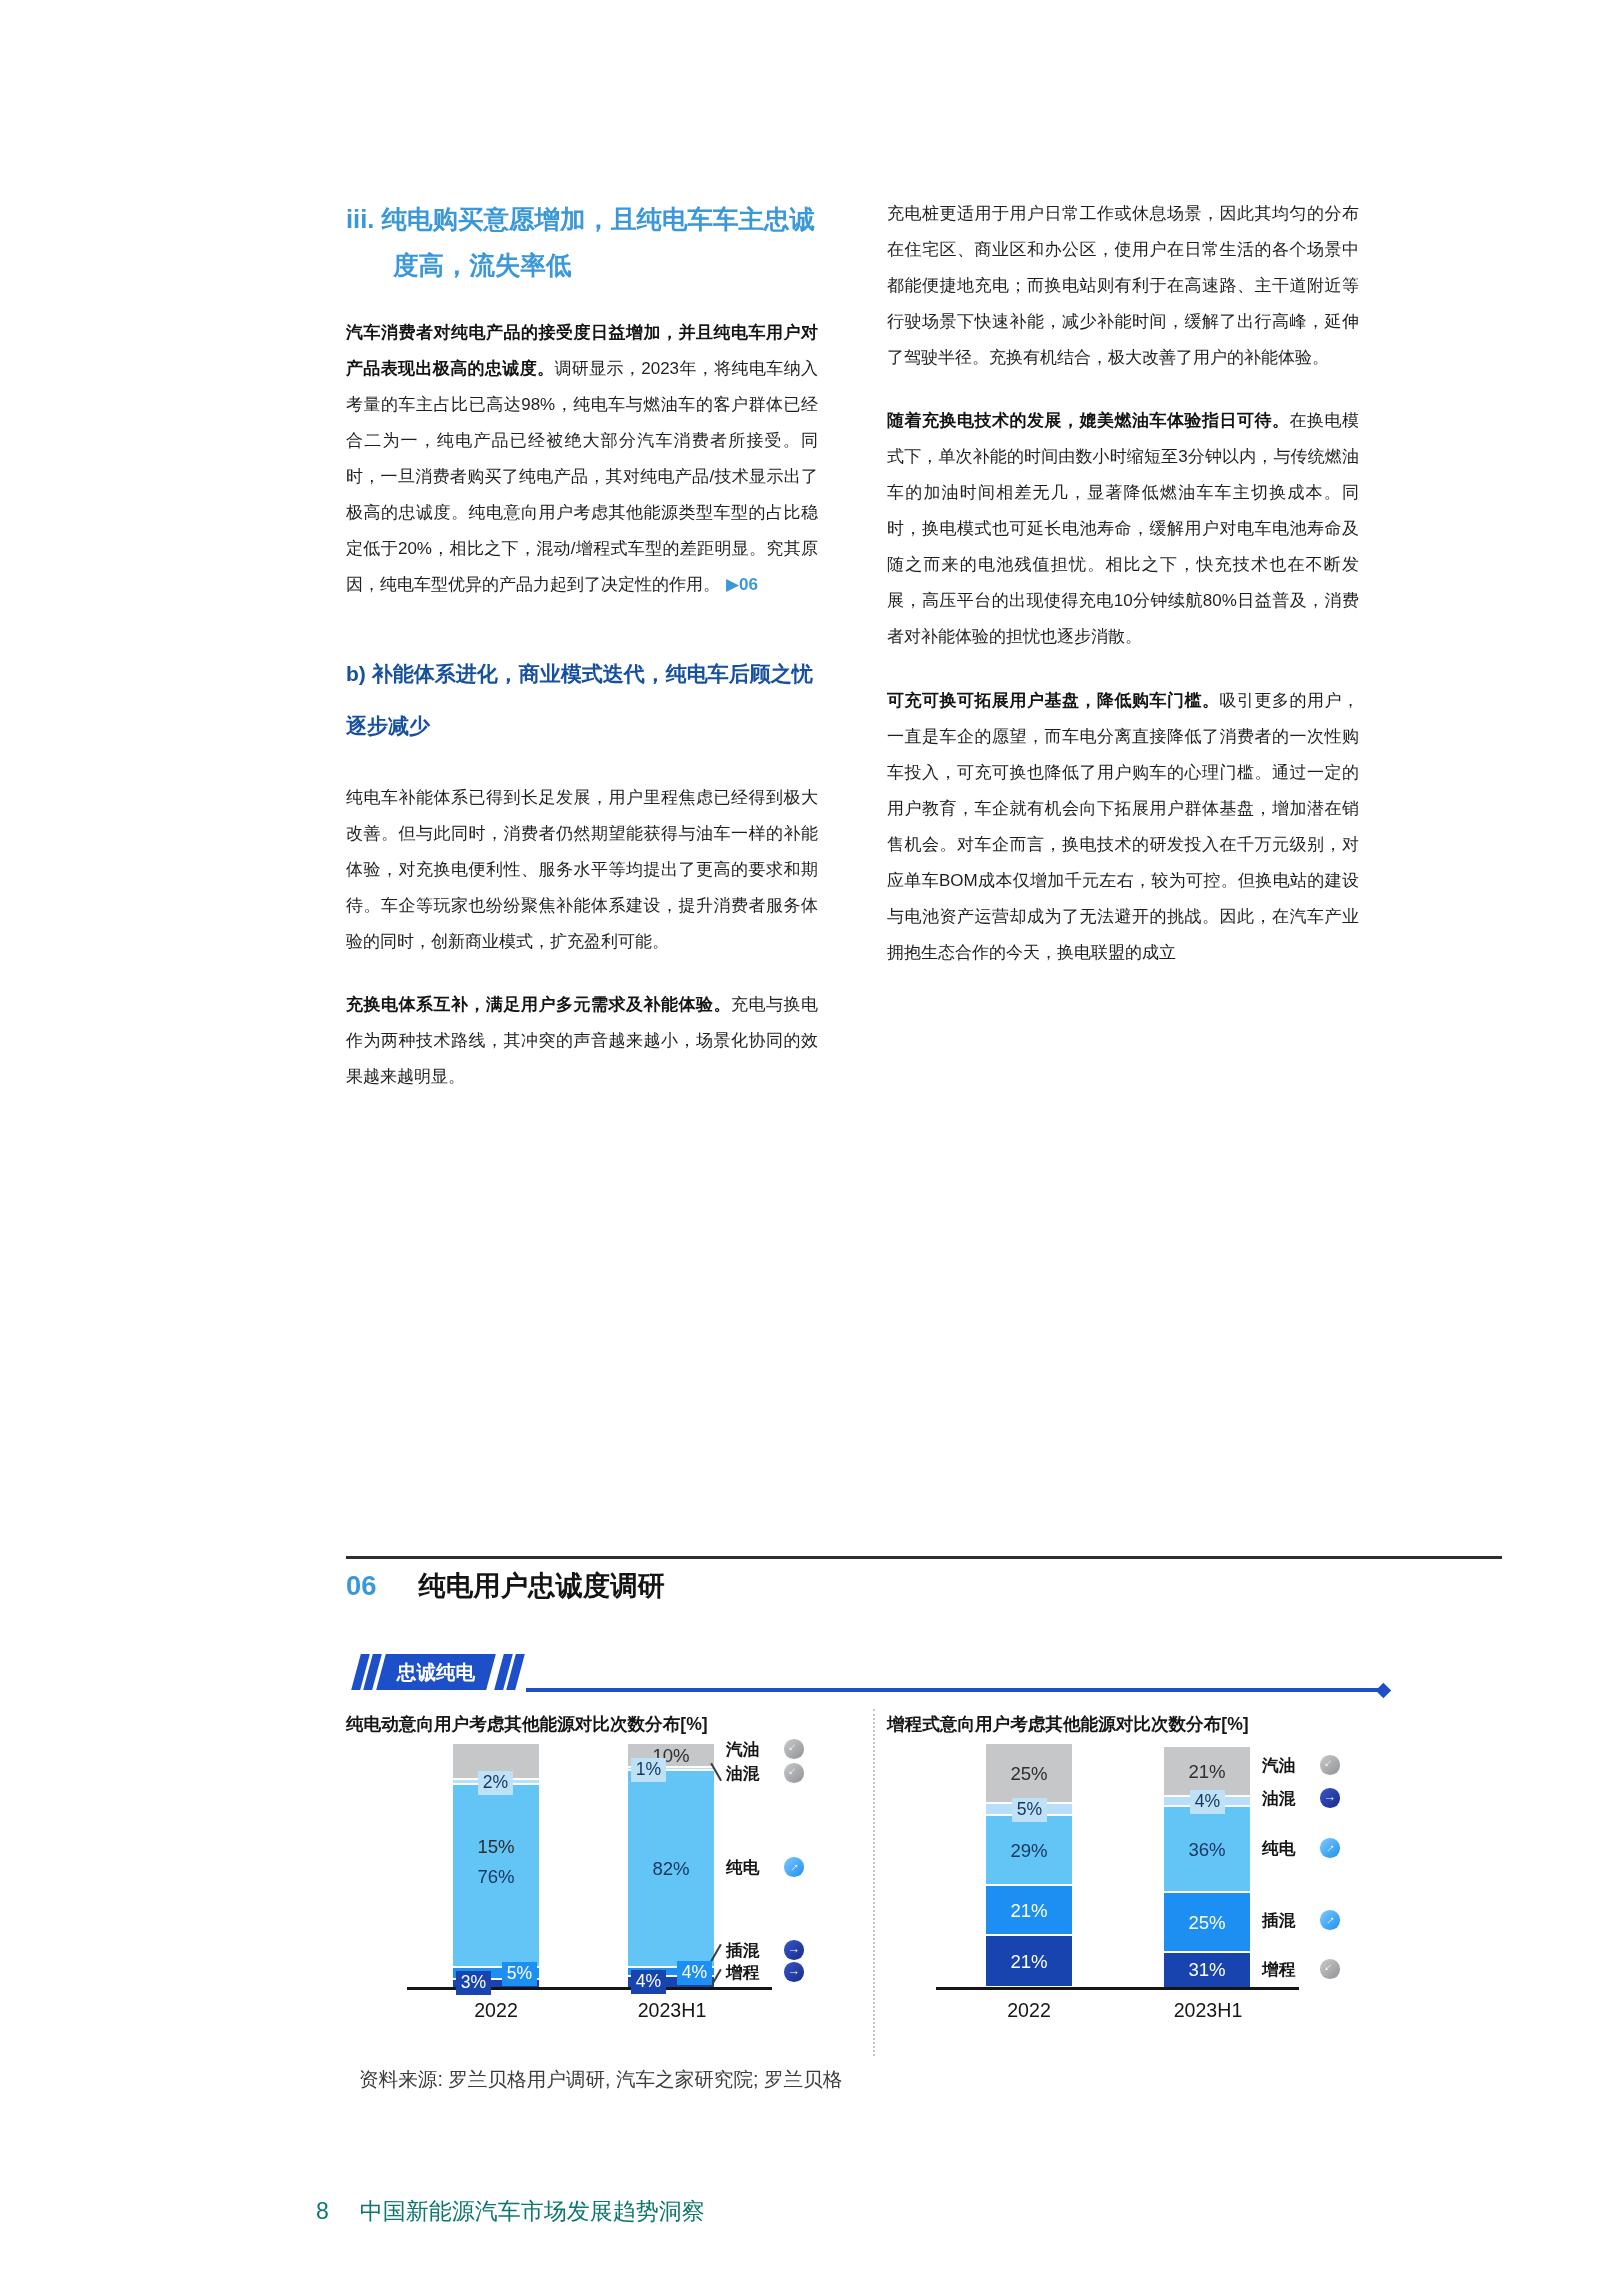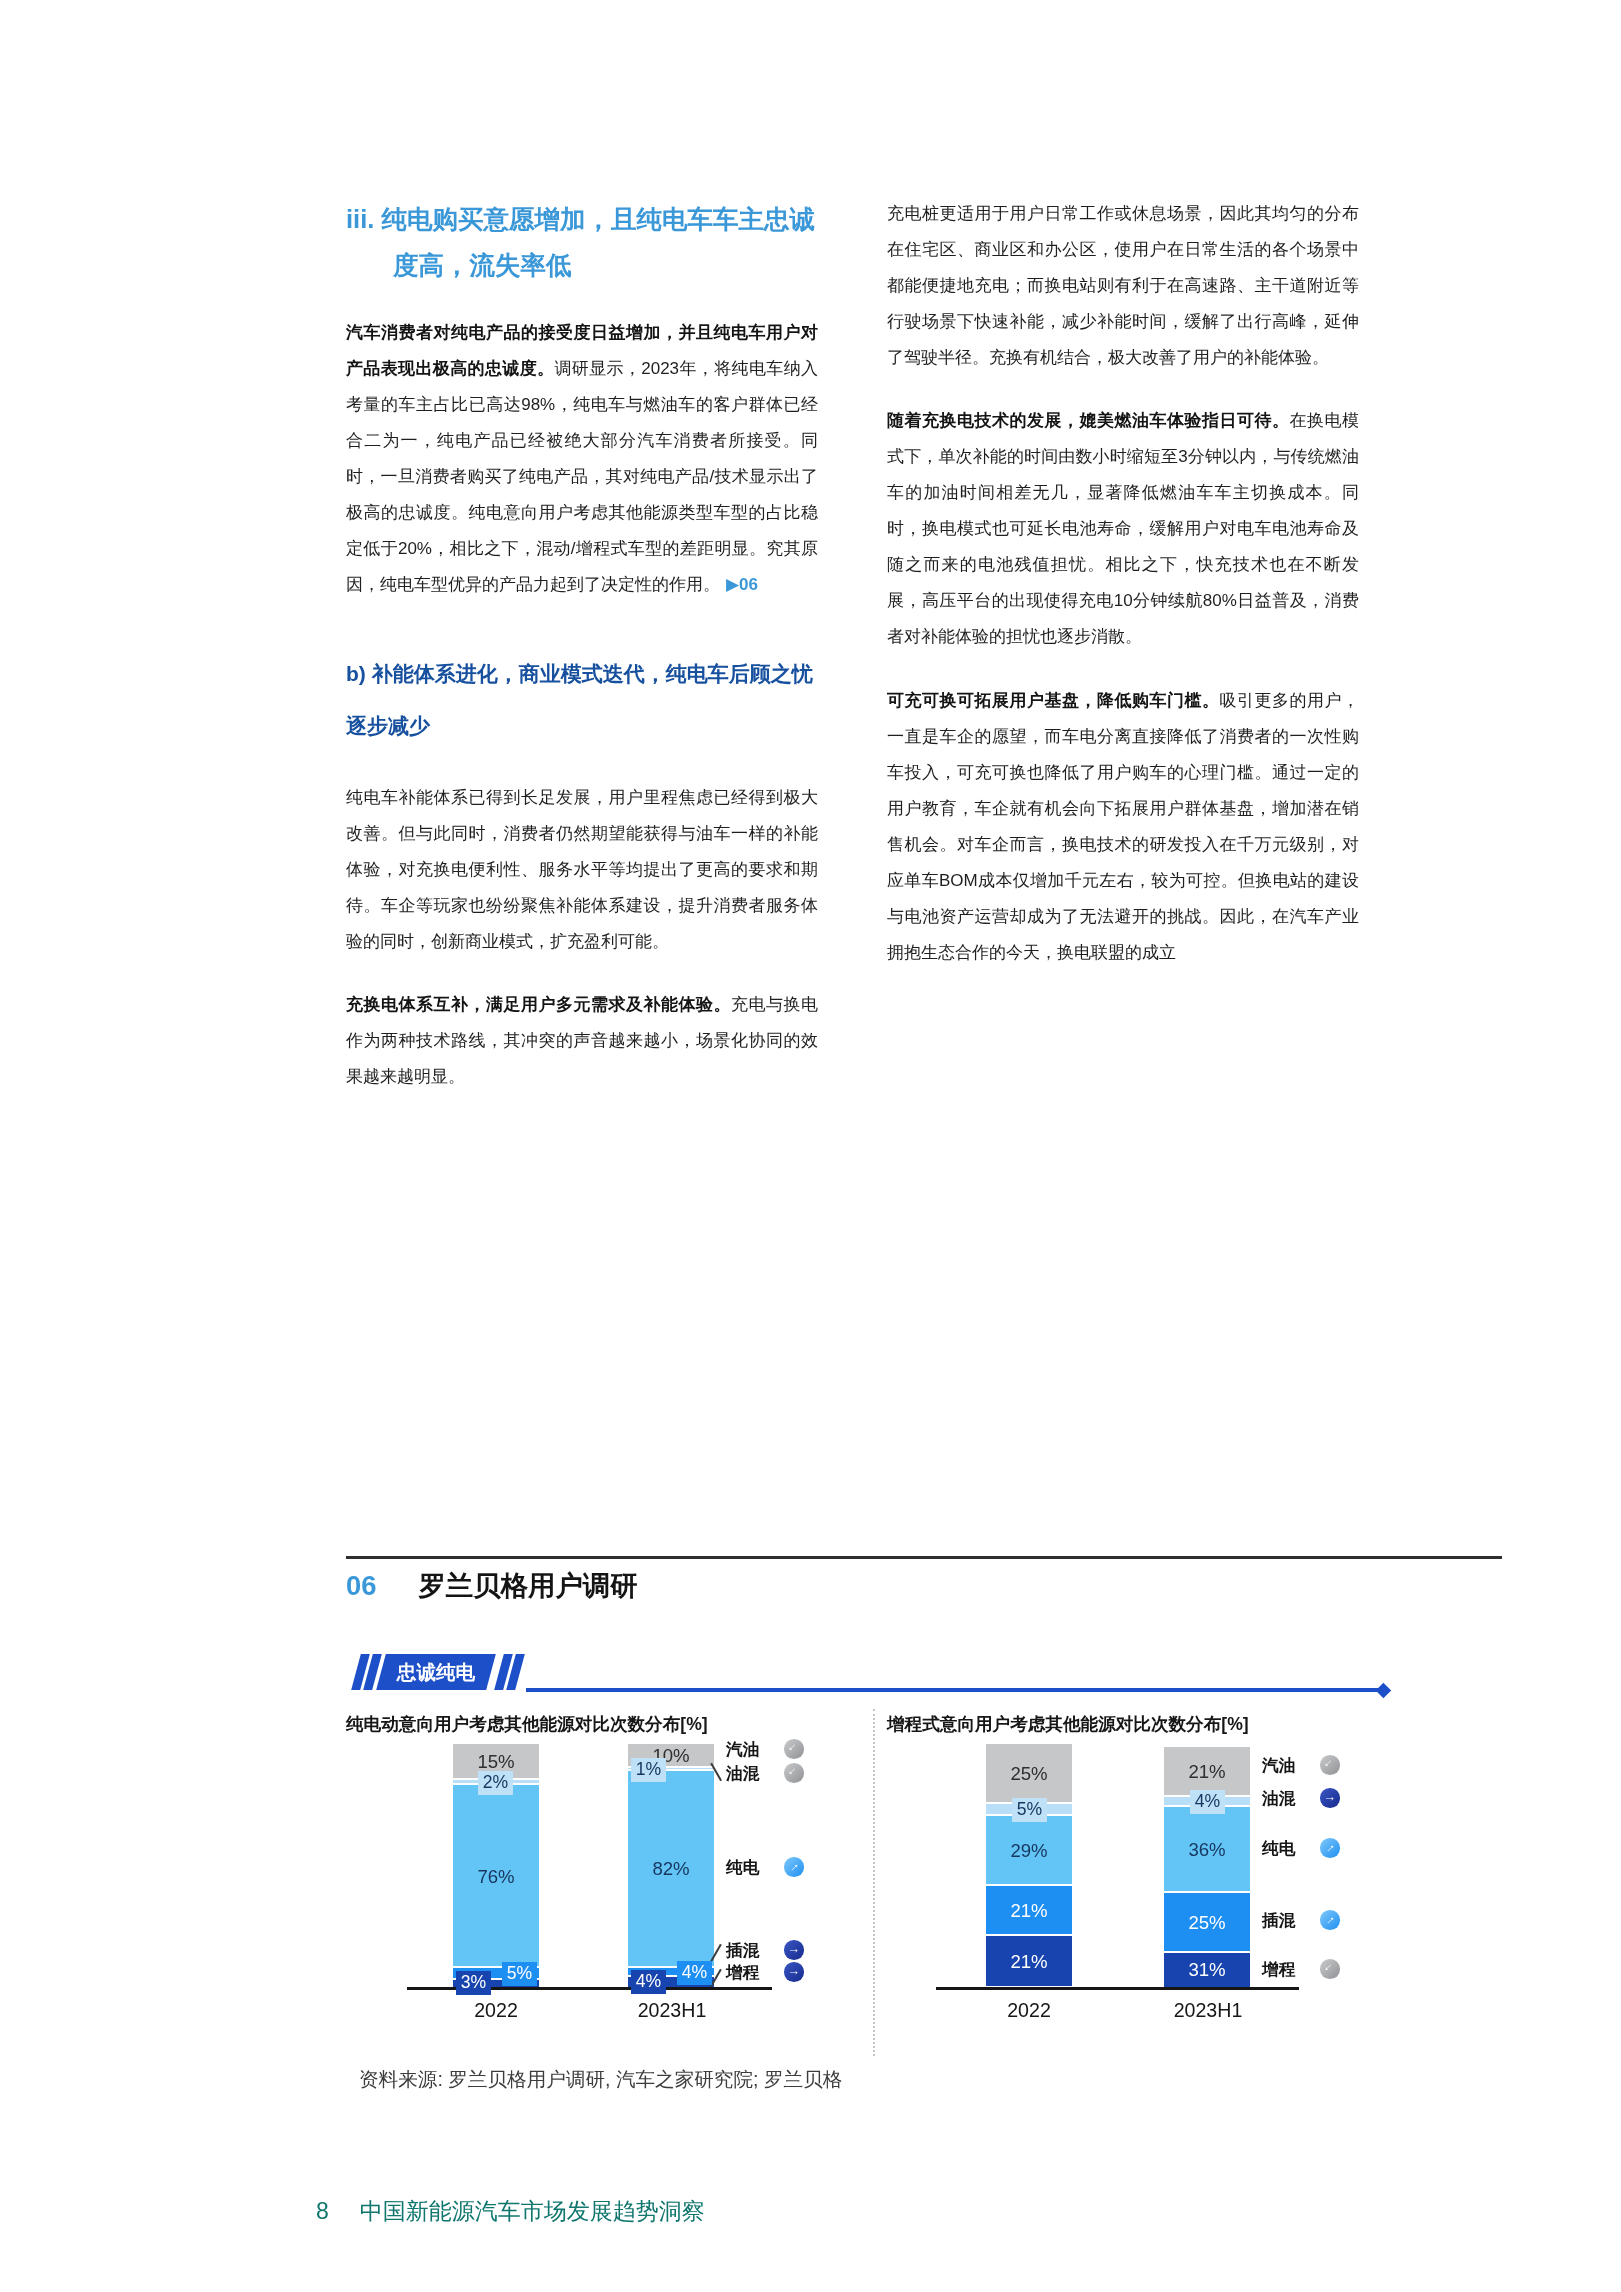--- a/index.html
+++ b/index.html
@@ -63,42 +63,42 @@
   </div>
 
   <div class="col col-r">
     <p class="body"><span>充电桩更适用于用户日常工作或休息场景，因此其均匀的分布在住宅区、商业区和办公区，使用户在日常生活的各个场景中都能便捷地充电；而换电站则有利于在高速路、主干道附近等行驶场景下快速补能，减少补能时间，缓解了出行高峰，延伸了驾驶半径。充换有机结合，极大改善了用户的补能体验。</span></p>
     <p class="body"><b>随着充换电技术的发展，媲美燃油车体验指日可待。</b><span>在换电模式下，单次补能的时间由数小时缩短至3分钟以内，与传统燃油车的加油时间相差无几，显著降低燃油车车主切换成本。同时，换电模式也可延长电池寿命，缓解用户对电车电池寿命及随之而来的电池残值担忧。相比之下，快充技术也在不断发展，高压平台的出现使得充电10分钟续航80%日益普及，消费者对补能体验的担忧也逐步消散。</span></p>
     <p class="body"><b>可充可换可拓展用户基盘，降低购车门槛。</b><span>吸引更多的用户，一直是车企的愿望，而车电分离直接降低了消费者的一次性购车投入，可充可换也降低了用户购车的心理门槛。通过一定的用户教育，车企就有机会向下拓展用户群体基盘，增加潜在销售机会。对车企而言，换电技术的研发投入在千万元级别，对应单车BOM成本仅增加千元左右，较为可控。但换电站的建设与电池资产运营却成为了无法避开的挑战。因此，在汽车产业拥抱生态合作的今天，换电联盟的成立</span></p>
   </div>
 
   <div class="rule"></div>
   <div class="fighead">
-    <span class="figno">06</span><span class="figtitle">罗兰贝格用户调研</span>
+    <span class="figno">06</span><span class="figtitle">纯电用户忠诚度调研</span>
   </div>
 
   <div class="slash" style="left:356px"></div>
   <div class="slash" style="left:368px"></div>
   <div class="badge">
       <span>忠诚纯电</span>
     </div>
   <div class="slash" style="left:499px"></div>
   <div class="slash" style="left:511px"></div>
   <div class="bandline"></div>
   <div class="diamond"></div>
 
   <div class="subt subt-l">纯电动意向用户考虑其他能源对比次数分布[%]</div>
   <div class="subt subt-r">增程式意向用户考虑其他能源对比次数分布[%]</div>
   <div class="divider"></div>
   <div class="axis axis-l"></div>
   <div class="axis axis-r"></div>
 
   <div id="charts" style="position:absolute;inset:0;">
       <div class="seg" style="left: 453px; top: 1744px; width: 86px; height: 36px; background: rgb(198, 199, 201);"></div>
-      <div class="slab" style="left: 453px; top: 1751px; width: 86px; color: rgb(47, 47, 47);">15%</div>
+      <div class="slab" style="left: 453px; top: 1836px; width: 86px; color: rgb(47, 47, 47);">15%</div>
       <div class="seg" style="left: 453px; top: 1780px; width: 86px; height: 4.8px; background: rgb(185, 223, 248); box-shadow: rgb(255, 255, 255) 0px -2px 0px 0px;"></div>
       <div class="chip" style="left: 478px; top: 1771px; background: rgb(190, 225, 248); color: rgb(23, 54, 95);">2%</div>
       <div class="seg" style="left: 453px; top: 1785px; width: 86px; height: 183px; background: rgb(98, 197, 245); box-shadow: rgb(255, 255, 255) 0px -2px 0px 0px;"></div>
       <div class="slab" style="left: 453px; top: 1866px; width: 86px; color: rgb(23, 54, 95);">76%</div>
       <div class="seg" style="left: 453px; top: 1968px; width: 86px; height: 12px; background: rgb(30, 143, 242); box-shadow: rgb(255, 255, 255) 0px -2px 0px 0px;"></div>
       <div class="chip" style="left: 502px; top: 1962px; background: rgb(30, 143, 242); color: rgb(255, 255, 255);">5%</div>
       <div class="seg" style="left: 453px; top: 1980px; width: 86px; height: 7.2px; background: rgb(23, 68, 174); box-shadow: rgb(255, 255, 255) 0px -2px 0px 0px;"></div>
       <div class="chip" style="left: 456px; top: 1971px; background: rgb(23, 68, 174); color: rgb(255, 255, 255);">3%</div>
       <div class="xlab" style="left: 437px; top: 1999px;">2022</div>
       <div class="seg" style="left: 628px; top: 1744px; width: 86px; height: 24px; background: rgb(198, 199, 201);"></div>

